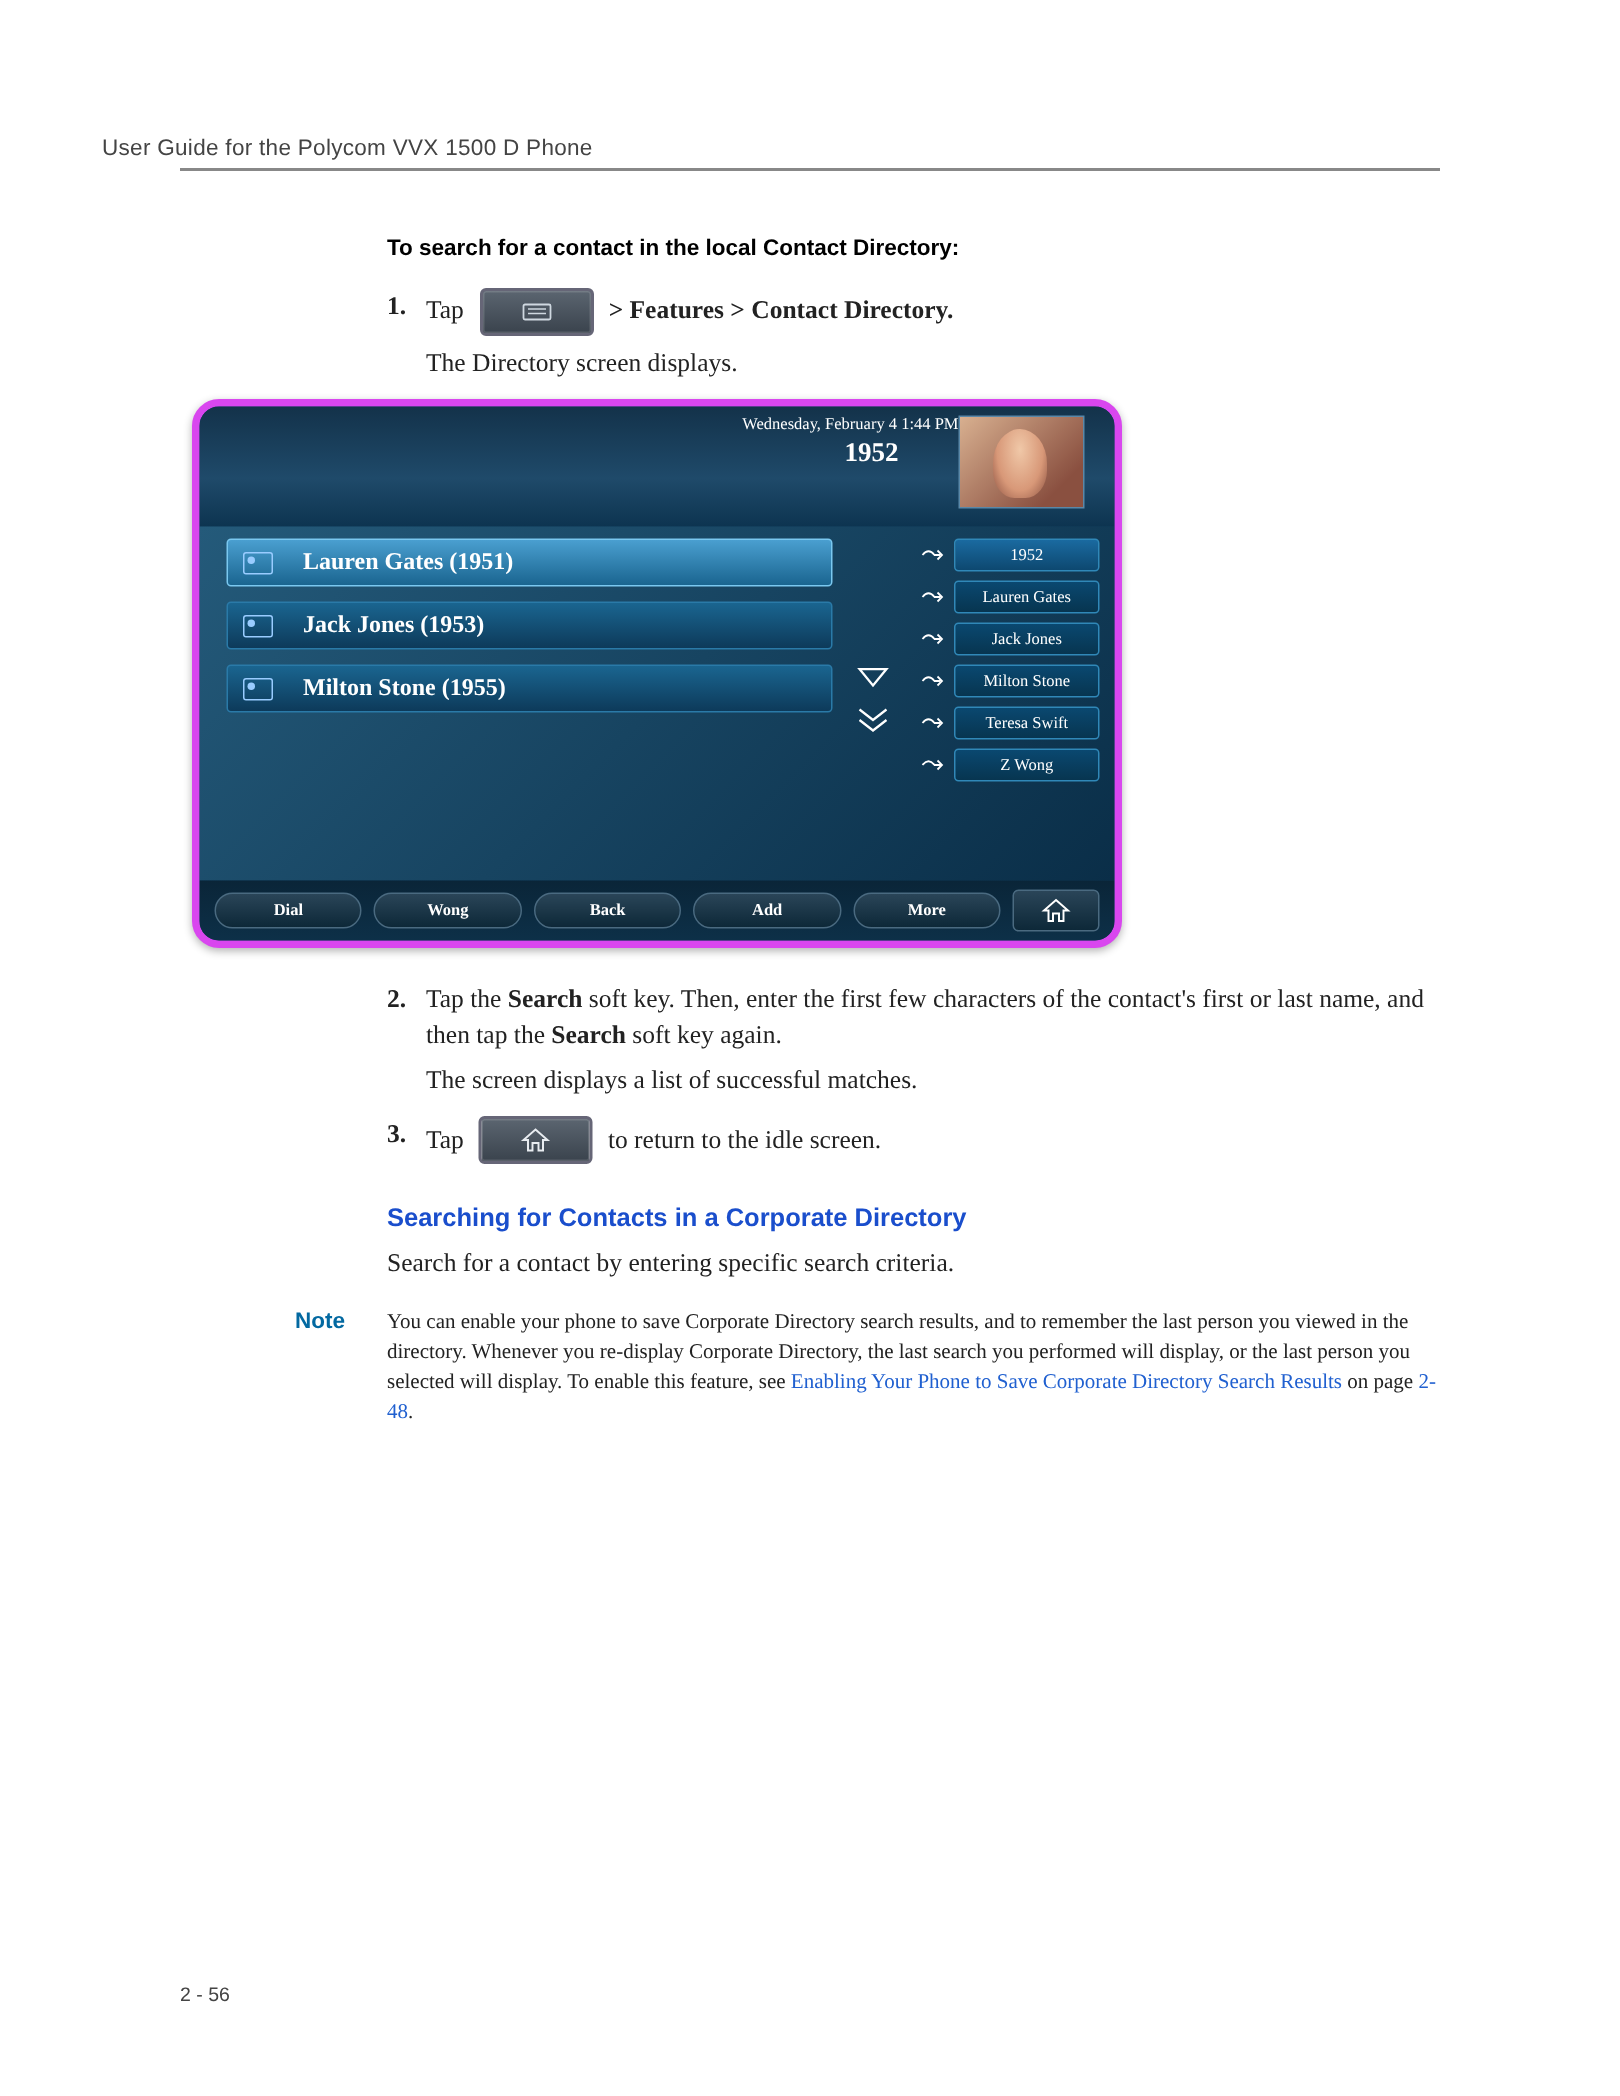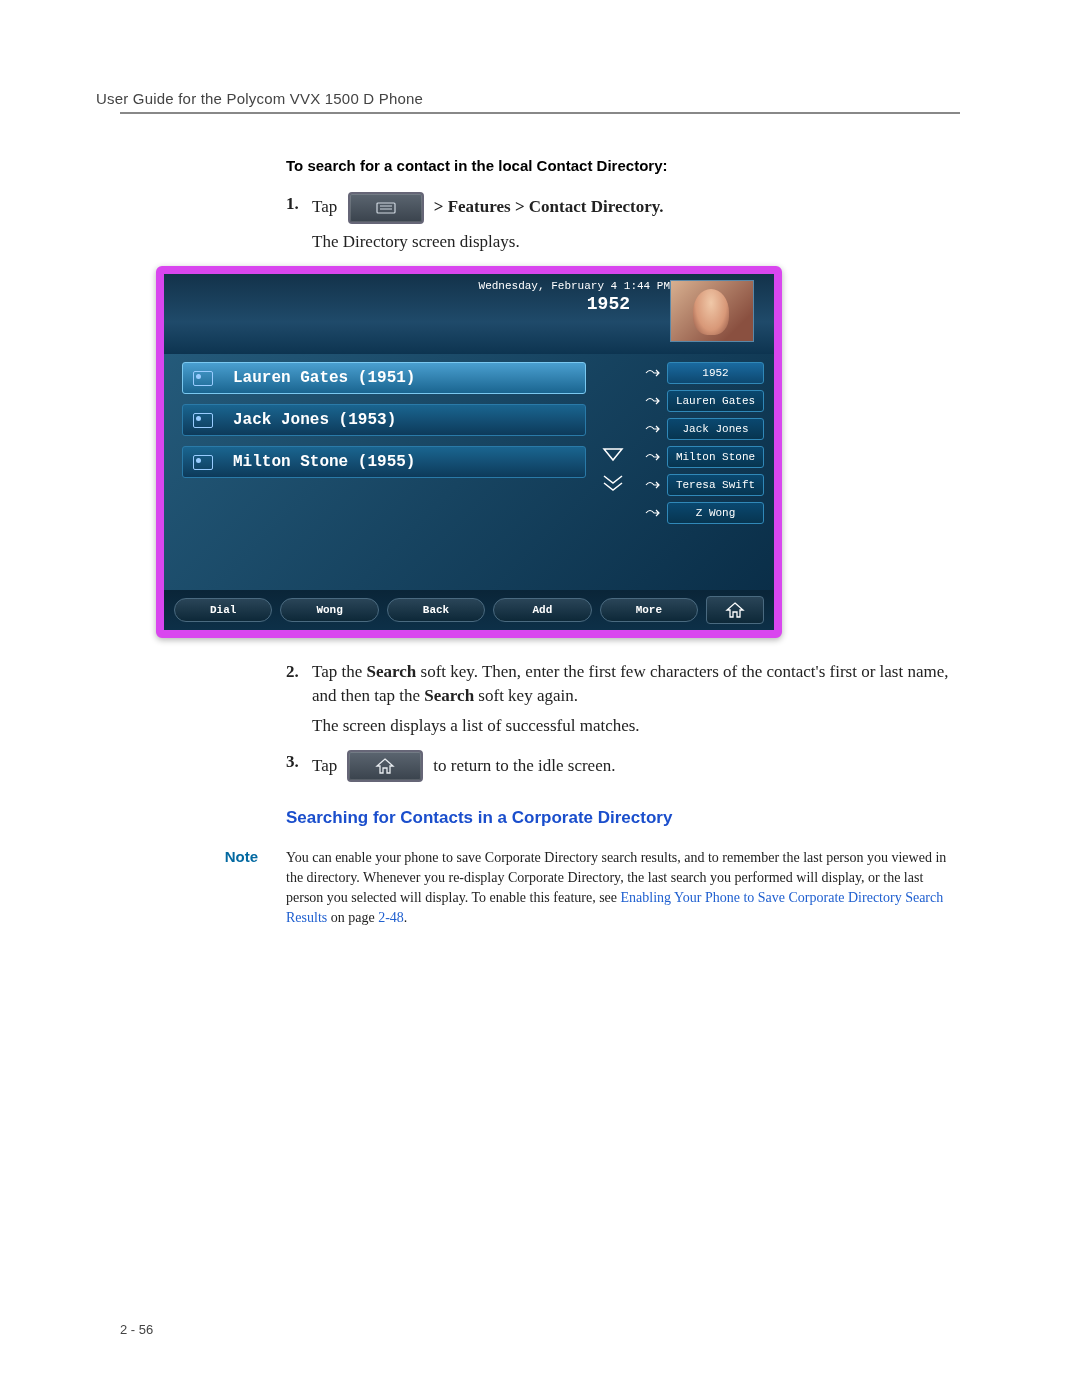--- a/index.html
+++ b/index.html
@@ -1,31 +1,31 @@
 <!DOCTYPE html>
 <html><head>
 <meta charset="utf-8">
 <style>
 body{margin:0;background:#fff;font-family:Georgia,serif;color:#222}
-.page{width:1080px;min-height:1397px;margin:0 auto;position:relative;padding:90px 120px 40px 96px;box-sizing:border-box}
+.page{width:1080px;min-height:1397px;margin:0 auto;position:relative;padding:90px 120px 40px 68px;box-sizing:border-box}
 .header-line{position:absolute;top:112px;left:120px;right:120px;height:2px;background:#888}
 .doc-header{font-family:"Segoe UI",Arial,sans-serif;font-size:15px;color:#444;font-weight:300;letter-spacing:.2px}
 .content{margin-left:190px;margin-top:50px}
 .heading-black{font-family:"Segoe UI",Arial,sans-serif;font-weight:700;font-size:15px;color:#000;margin-bottom:18px}
 .heading-blue{font-family:"Segoe UI",Arial,sans-serif;font-weight:700;font-size:17px;color:#1a4ecc;margin:26px 0 10px 0}
 ol.steps{list-style:none;padding:0;margin:0}
 ol.steps>li{display:flex;align-items:flex-start;margin-bottom:8px;font-size:17px;line-height:1.4}
 .step-num{font-weight:700;width:26px;flex:none}
 .step-body{flex:1}
 .bold{font-weight:700}
 .after-step{margin-left:26px;font-size:17px;margin-top:6px;margin-bottom:14px}
 .para{font-size:17px;margin:8px 0}
 .inline-btn{display:inline-flex;align-items:center;justify-content:center;width:72px;height:28px;border:2px solid #667;border-radius:4px;background:linear-gradient(#5b6570,#3a434d);margin:0 6px;vertical-align:middle;box-shadow:inset 0 0 0 1px rgba(255,255,255,.15)}
 .inline-btn.home{width:72px}
-.screenshot{margin:14px 0 22px -130px;width:610px;border:8px solid #d946ef;border-radius:6px;background:#0d3a5a;padding:0;overflow:hidden;font-family:Liberation Mono, monospace;color:#fff;font-size:12px;position:relative;box-shadow:0 2px 6px rgba(0,0,0,.3)}
+.screenshot{margin:14px 0 22px -130px;width:610px;border:5px solid #d946ef;border-radius:18px;background:#0d3a5a;padding:0;overflow:hidden;font-family:Liberation Serif, serif;color:#fff;font-size:12px;position:relative;box-shadow:0 2px 6px rgba(0,0,0,.3)}
 .phone-top{background:linear-gradient(#13324a,#1f4a6a 60%,#0d3450);padding:6px 20px 6px 40px;text-align:right;font-size:11px}
 .phone-top .dt{display:inline-block}
 .phone-top .ext{font-size:18px;font-weight:700;margin-top:2px;margin-right:40px}
 .phone-body{display:flex;background:linear-gradient(135deg,#245a7a 0%,#0a2e48 100%);padding:8px 10px 8px 10px;gap:8px;min-height:220px}
 .phone-left{flex:1}
 .phone-right{width:120px;display:flex;flex-direction:column;gap:6px}
 .dir-title{background:linear-gradient(#4aa028,#0e6a0e);border:1px solid #7fe050;border-radius:3px;padding:5px 12px;font-weight:700;font-size:12px;margin:10px 8px 12px 8px}
 .contact{background:linear-gradient(#1a6590,#0d3a5a);border:1px solid #2a7aa8;border-radius:3px;padding:6px 10px;margin:0 50px 10px 8px;display:flex;align-items:center;gap:20px;font-weight:700;font-size:16px}
 .contact.sel{background:linear-gradient(#4a9fd0,#1a6590);border-color:#7ac8f0}
 .card-icon{width:18px;height:13px;border:1px solid #9cf;border-radius:2px;position:relative;flex:none}
@@ -188,20 +188,21 @@
             <svg width="20" height="18" viewBox="0 0 20 18">
                 <path d="M10 2 L18 9 L15 9 L15 16 L12 16 L12 11 L8 11 L8 16 L5 16 L5 9 L2 9 Z" fill="none" stroke="#e8ecf0" stroke-width="1.3"></path>
               </svg>
           </span>
           <span>to return to the idle screen.</span>
         </span>
       </li>
     </ol>
 
     <div class="heading-blue">Searching for Contacts in a Corporate Directory</div>
+    <div class="para">Search for a contact by entering specific search criteria.</div>
 
     <div class="note-row">
       <div class="note-label">Note</div>
       <div class="note-body">
         <span>You can enable your phone to save Corporate Directory search results, and to remember the last person you viewed in the directory. Whenever you re-display Corporate Directory, the last search you performed will display, or the last person you selected will display. To enable this feature, see </span><a href="#">Enabling Your Phone to Save Corporate Directory Search Results</a><span> on page </span><a href="#">2-48</a><span>.</span>
       </div>
     </div>
   </div>
 
   <div class="page-num">2 - 56</div>

